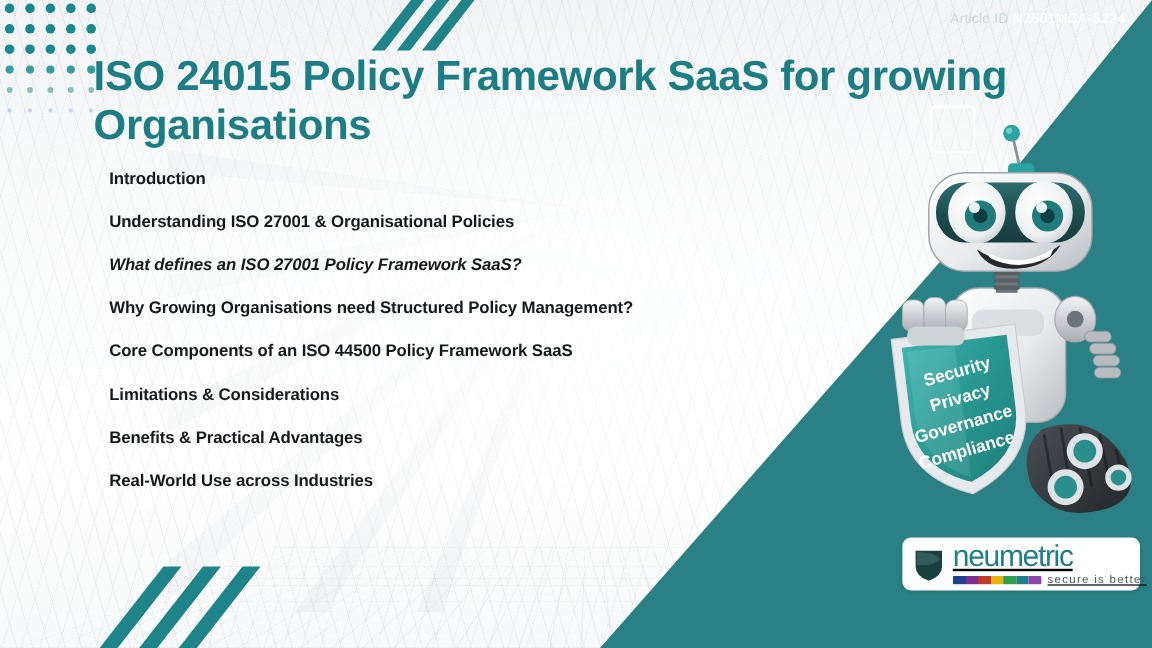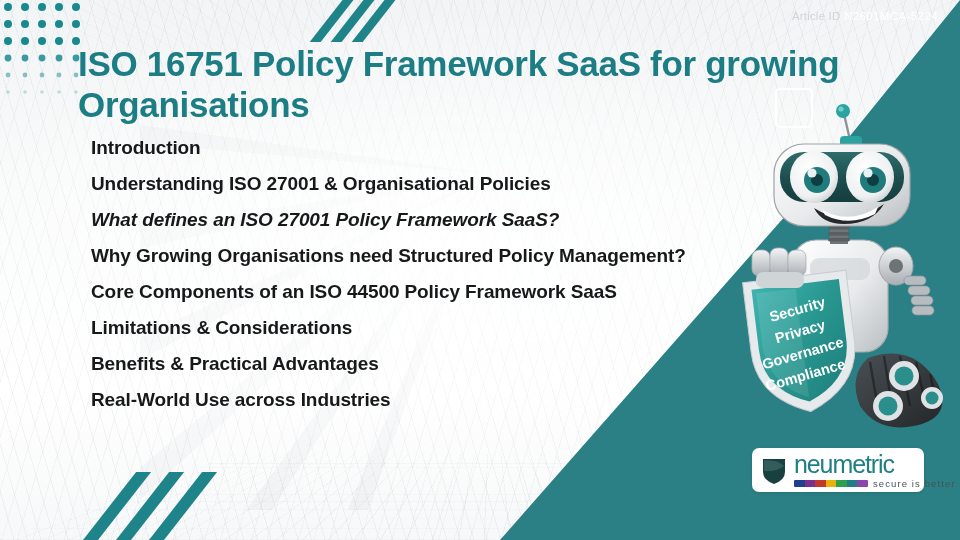--- a/index.html
+++ b/index.html
@@ -93,35 +93,36 @@
   
   .title {
     position:absolute; left:78px; top:44px; width:830px;
     font-size:35px; line-height:1.16; font-weight:bold;
     color:#1c7e84; letter-spacing:-.3px;
   }
 
   
   .toc { position:absolute; left:91px; top:137px; width:640px; }
   .toc-item {
-    font-size:19px; font-weight:bold; color:#16181a;
+    font-size:14px; font-weight:bold; color:#16181a;
     letter-spacing:-.1px; white-space:nowrap;
     height:36px; line-height:22px;
   }
 
   
   #robot { position:absolute; left:718px; top:100px; width:242px; height:340px; }
 
   
   .logo {
     position:absolute; left:752px; top:448px;
-    width:172px; height:44px; background:#ffffff;
+    width:198px; height:44px; background:#ffffff;
     border-radius:7px;
     display:flex; align-items:center; padding:0 7px;
     box-shadow:0 1px 3px rgba(0,0,0,.12);
+    text-decoration:underline;
   }
   .logo-shield { width:30px; height:34px; flex:0 0 auto; margin-right:5px; }
   .logo-right { display:flex; flex-direction:column; justify-content:center; }
   .logo-word {
     font-size:25px; line-height:24px; font-weight:normal;
     color:#1f7f85; letter-spacing:-1.1px;
   }
   .logo-sub { display:flex; align-items:center; gap:5px; margin-top:2px; }
   .rainbow { display:flex; height:7px; width:74px; border-radius:1px; overflow:hidden; }
   .rainbow i { flex:1; }
@@ -198,21 +199,21 @@
       <span class="s" style="background: rgb(31, 132, 137);"></span>
     </div>
 
   <div class="ghost-square"></div>
 
   <div class="article-id">
     <span>Article ID</span>
     <b>N2601MCA-5224</b>
   </div>
 
-  <h1 class="title" style="color: rgb(28, 126, 132);">ISO 16751 Policy Framework SaaS for growing Organisations</h1>
+  <h1 class="title" style="color: rgb(28, 126, 132);">ISO 24015 Policy Framework SaaS for growing Organisations</h1>
 
   <div class="toc" id="tocList">
       <div class="toc-item" style="color: rgb(22, 24, 26);">Introduction</div>
       <div class="toc-item" style="color: rgb(22, 24, 26);">Understanding ISO 27001 &amp; Organisational Policies</div>
       <div class="toc-item" style="color: rgb(22, 24, 26); font-style: italic;">What defines an ISO 27001 Policy Framework SaaS?</div>
       <div class="toc-item" style="color: rgb(22, 24, 26);">Why Growing Organisations need Structured Policy Management?</div>
       <div class="toc-item" style="color: rgb(22, 24, 26);">Core Components of an ISO 44500 Policy Framework SaaS</div>
       <div class="toc-item" style="color: rgb(22, 24, 26);">Limitations &amp; Considerations</div>
       <div class="toc-item" style="color: rgb(22, 24, 26);">Benefits &amp; Practical Advantages</div>
       <div class="toc-item" style="color: rgb(22, 24, 26);">Real-World Use across Industries</div>

